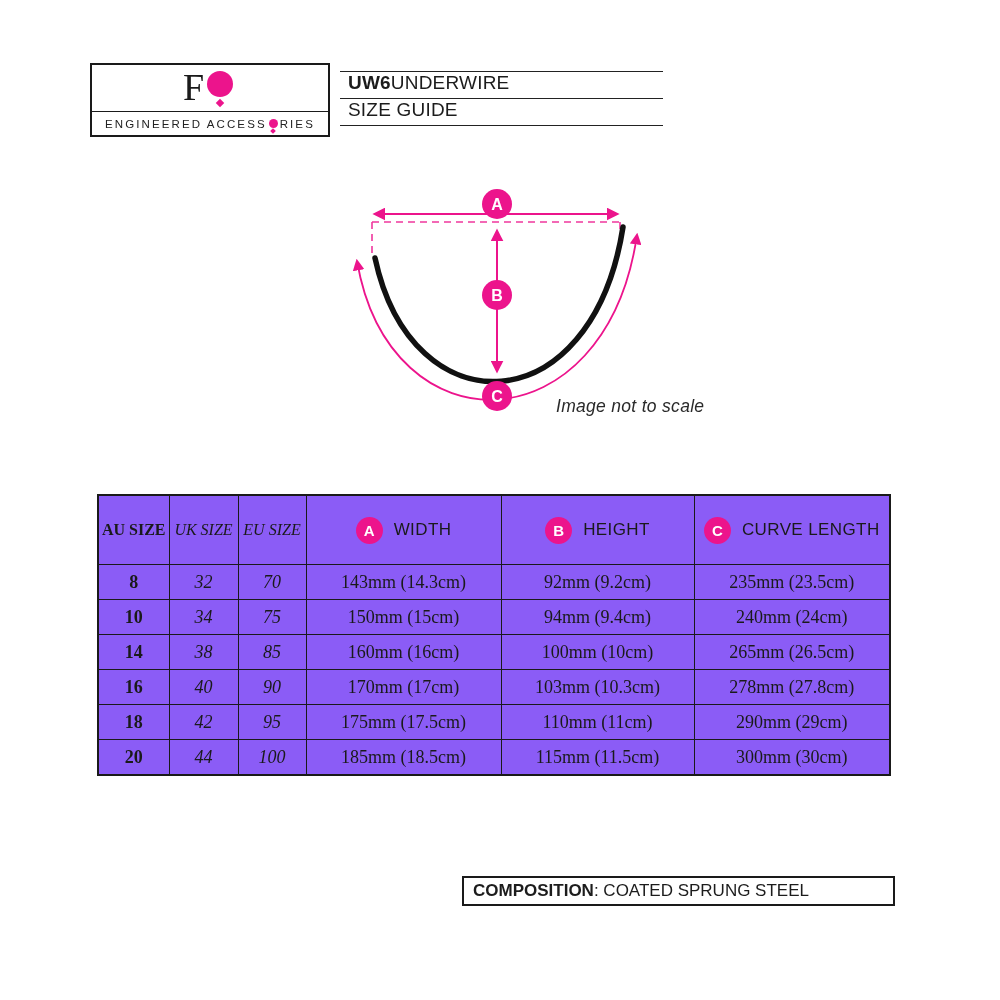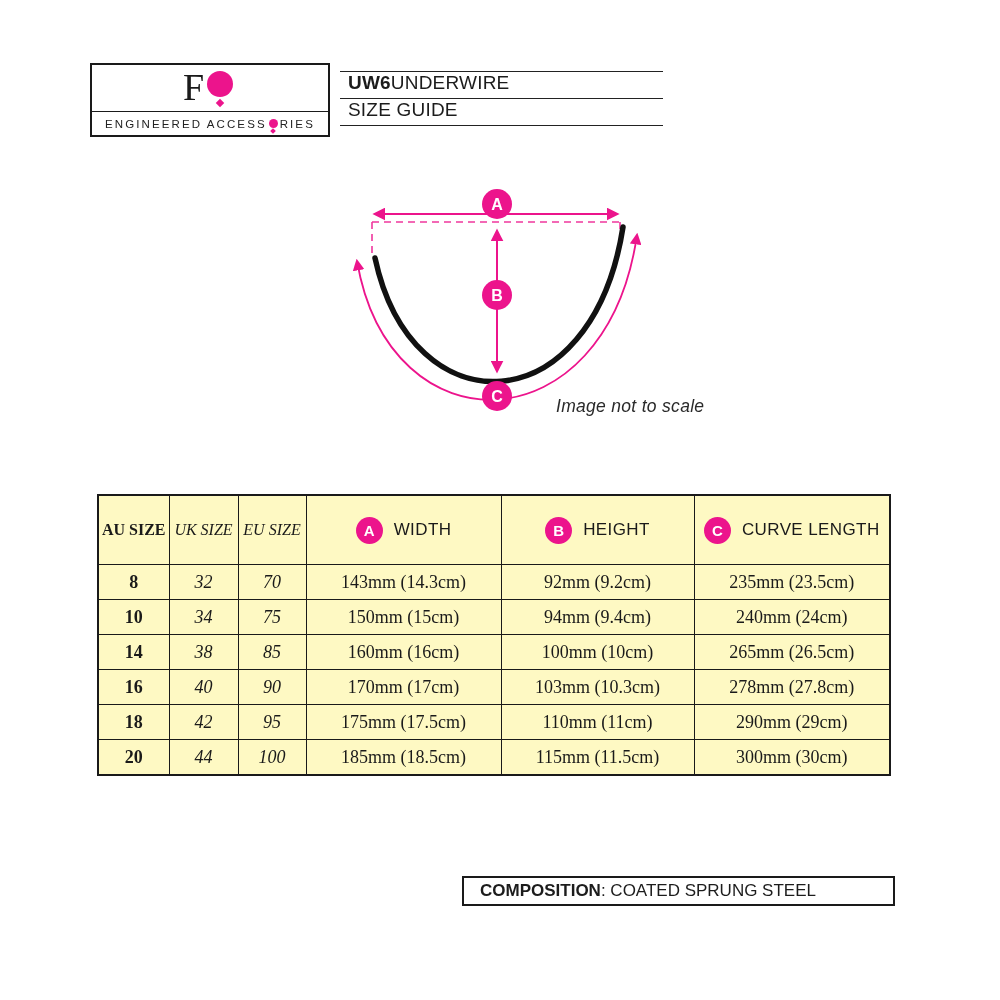--- a/index.html
+++ b/index.html
@@ -28,38 +28,38 @@
   .title-line{border-top:1.5px solid #222;}
   .title-row{height:26px;display:flex;align-items:flex-start;padding-left:8px;
     font-size:19px;letter-spacing:0.2px;color:#1c1c1c;}
   .bold{font-weight:bold;}
   
   .diagram{position:absolute;left:340px;top:185px;width:360px;height:245px;}
   .diagram-note{position:absolute;left:556px;top:396px;font-size:17.5px;
     font-style:italic;color:#2a2a2a;letter-spacing:0.3px;}
   
   .size-table{position:absolute;left:97px;top:494px;border-collapse:collapse;
-    table-layout:fixed;background:#fef9c3;border:2px solid #1a1a1a;}
+    table-layout:fixed;background:#8b5cf6;border:2px solid #1a1a1a;}
   .size-table th,.size-table td{border:1.5px solid #1a1a1a;text-align:center;
     vertical-align:middle;padding:0;}
   .size-table thead th{height:68px;}
   .size-table tbody td{height:34px;font-family:"Liberation Serif",serif;font-size:18px;}
   .h-serif{font-family:"Liberation Serif",serif;font-size:16px;font-weight:600;}
   .h-italic{font-style:italic;font-weight:400;}
   .h-measure{font-size:17px;font-weight:normal;letter-spacing:0.4px;}
   .h-flex{display:flex;align-items:center;justify-content:center;gap:11px;}
   .badge{width:27px;height:27px;border-radius:50%;display:inline-flex;
     align-items:center;justify-content:center;color:#fff;font-size:15px;
     font-weight:bold;font-family:"Liberation Sans",sans-serif;}
   .col-au{font-weight:bold;}
   .col-uk,.col-eu{font-style:italic;}
   
   .footer-box{position:absolute;left:462px;top:876px;width:433px;box-sizing:border-box;
     border:2px solid #1a1a1a;background:#fff;}
-  .footer-row{height:26px;line-height:26px;padding-left:16px;font-size:17px;color:#1c1c1c;}
+  .footer-row{height:26px;line-height:26px;padding-left:9px;font-size:17px;color:#1c1c1c;}
   .footer-row.second{border-top:1.5px solid #1a1a1a;}
 </style>
 </head>
 <body>
 
 <div class="logo-box">
   <div class="logo-top">
     <span class="brand">
         <span>F</span>
         <span class="logo-o">

